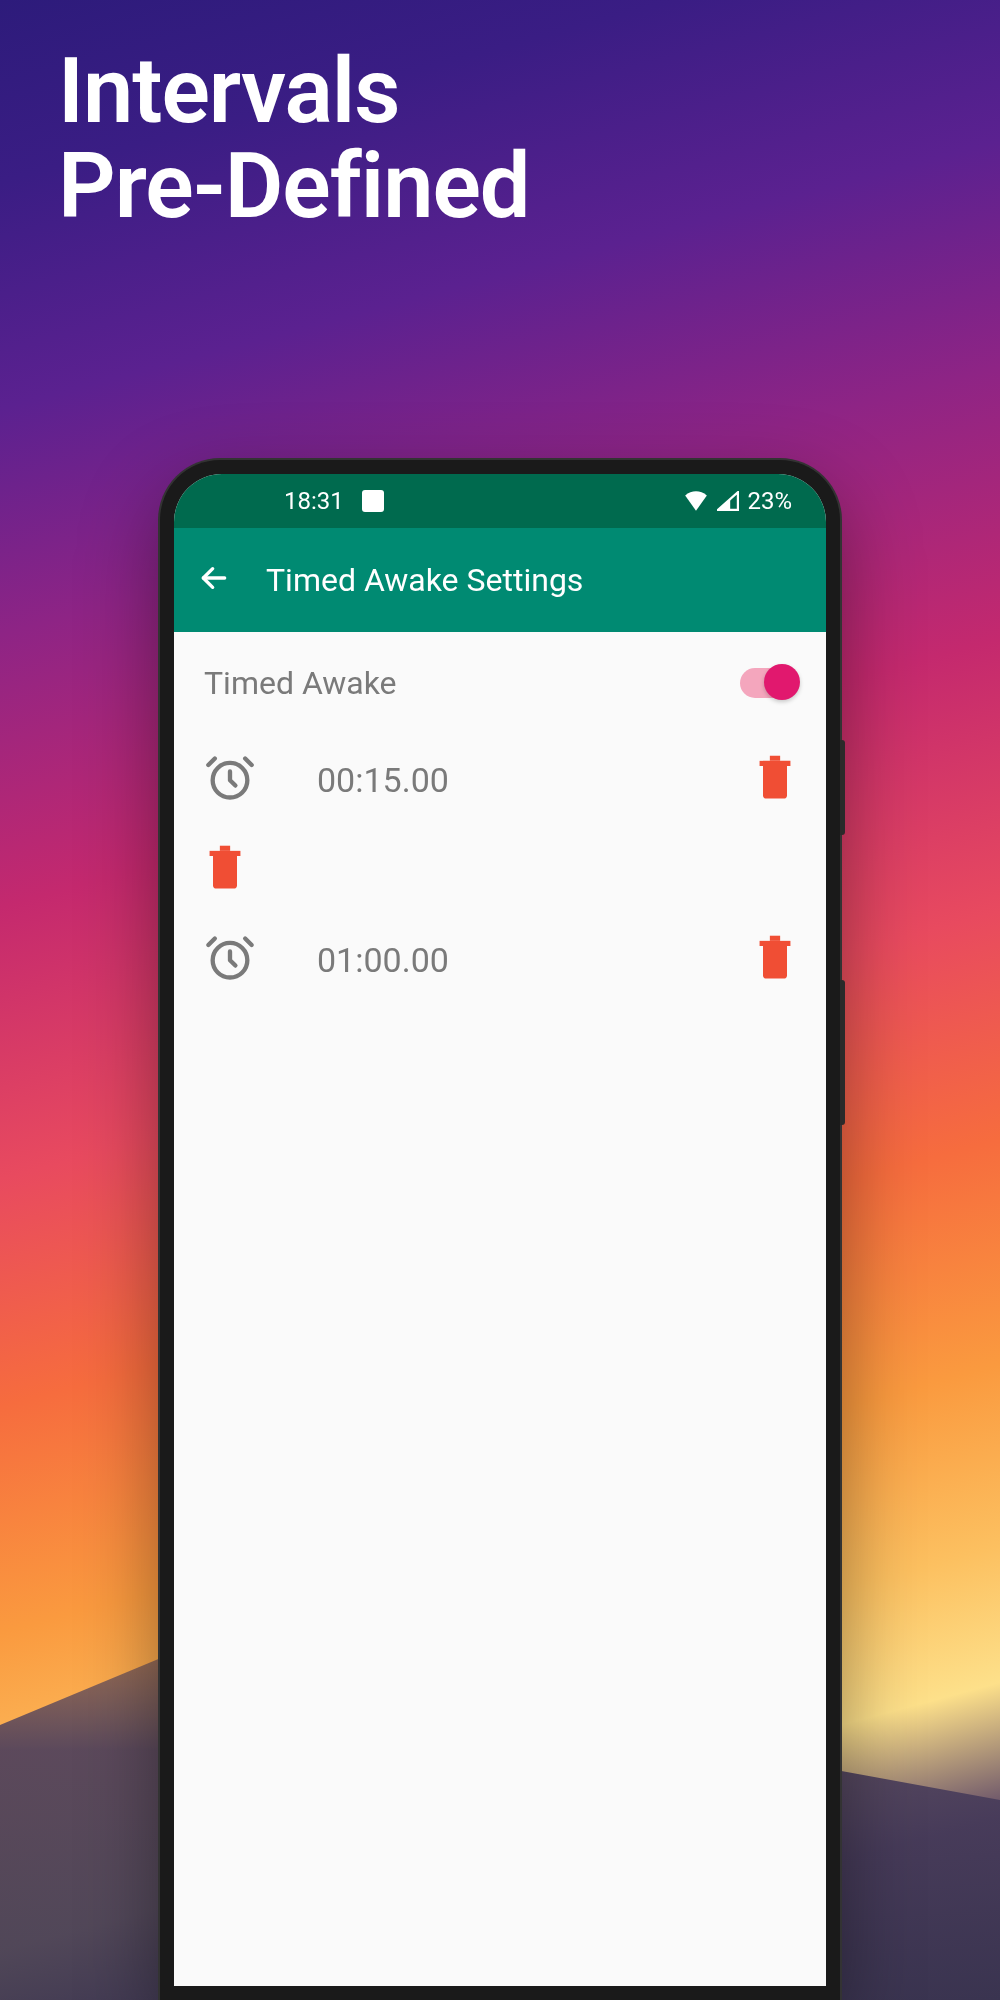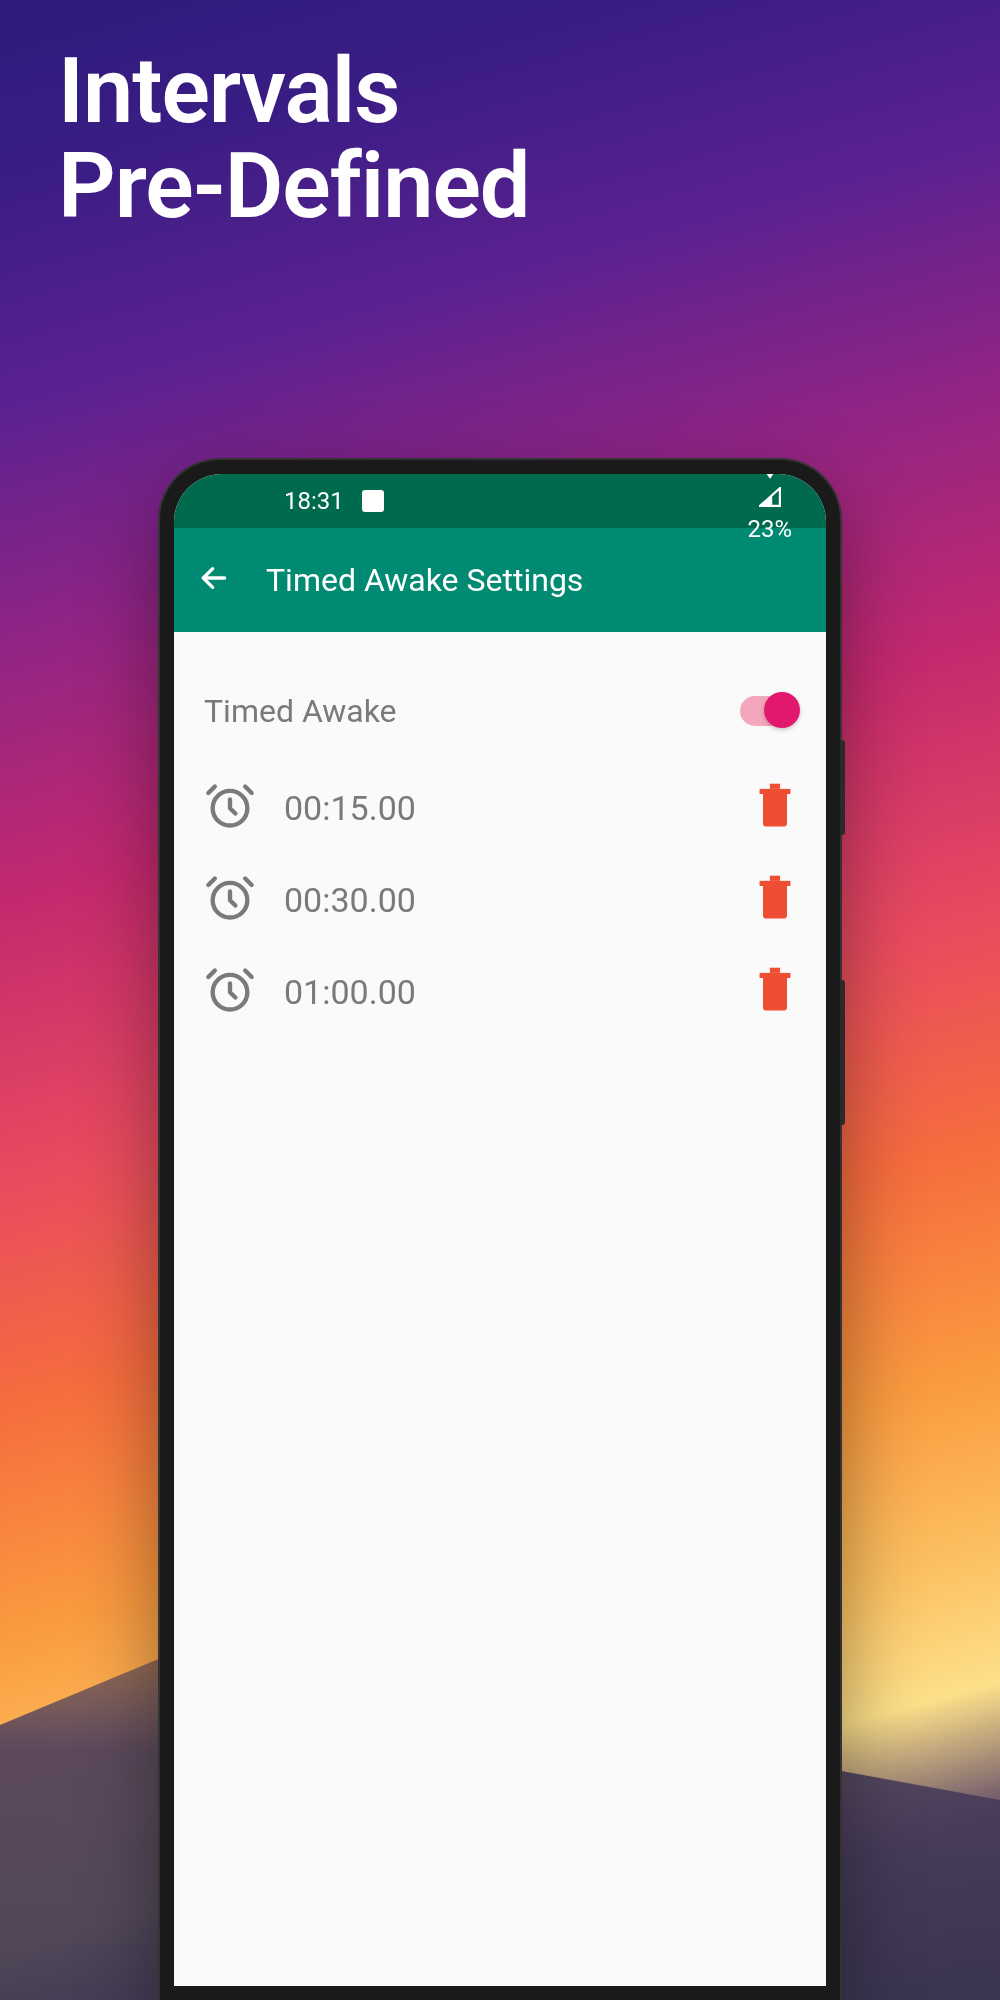--- a/index.html
+++ b/index.html
@@ -106,21 +106,20 @@
     .status-left {
       display: flex;
       align-items: center;
       gap: 18px;
     }
     
     .status-right {
       display: flex;
       align-items: center;
       gap: 8px;
-      flex-direction: column;
     }
     
     .picture-icon {
       width: 22px;
       height: 22px;
       background: #ffffff;
       border-radius: 3px;
       position: relative;
     }
     
@@ -151,21 +150,20 @@
     .content-area {
       background: #fafafa;
       padding: 0;
     }
     
     .toggle-row {
       display: flex;
       align-items: center;
       justify-content: space-between;
       padding: 32px 30px;
-      margin-top: 28px;
     }
     
     .toggle-label {
       color: #7a7a7a;
       font-size: 32px;
       font-weight: 400;
     }
     
     .toggle-switch {
       width: 56px;
@@ -201,20 +199,21 @@
     }
     
     .alarm-icon {
       color: #7a7a7a;
     }
     
     .interval-time {
       color: #7a7a7a;
       font-size: 34px;
       font-weight: 400;
+      margin-left: 33px;
     }
     
     .delete-icon {
       color: #f04e34;
       cursor: pointer;
     }
   </style>
 </head>
 <body>
 
@@ -286,31 +285,20 @@
         <span class="delete-icon">
           <svg width="42" height="48" viewBox="0 0 24 28" fill="#f04e34">
             <path d="M5 7h14v17a2 2 0 0 1-2 2H7a2 2 0 0 1-2-2V7z"></path>
             <path d="M3 4h18v3H3z"></path>
             <path d="M9 1h6v3H9z"></path>
           </svg>
         </span>
       </div>
 
       <div class="interval-row">
-        <div class="interval-left">
-          <span class="alarm-icon">
-            <svg width="52" height="52" viewBox="0 0 24 24" fill="none" stroke="#7a7a7a" stroke-width="2" stroke-linecap="round" stroke-linejoin="round">
-              <circle cx="12" cy="13" r="8"></circle>
-              <path d="M12 9v4l2.5 2.5"></path>
-              <path d="M5 3 L2 6"></path>
-              <path d="M22 6 L19 3"></path>
-            </svg>
-          </span>
-          <span class="interval-time">00:30.00</span>
-        </div>
         <span class="delete-icon">
           <svg width="42" height="48" viewBox="0 0 24 28" fill="#f04e34">
             <path d="M5 7h14v17a2 2 0 0 1-2 2H7a2 2 0 0 1-2-2V7z"></path>
             <path d="M3 4h18v3H3z"></path>
             <path d="M9 1h6v3H9z"></path>
           </svg>
         </span>
       </div>
 
       <div class="interval-row">

